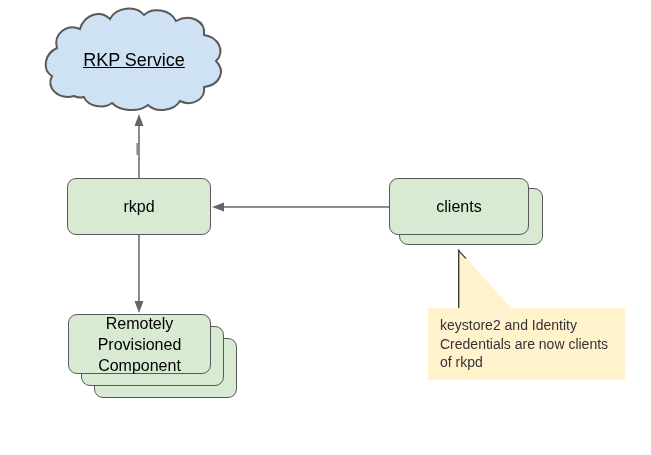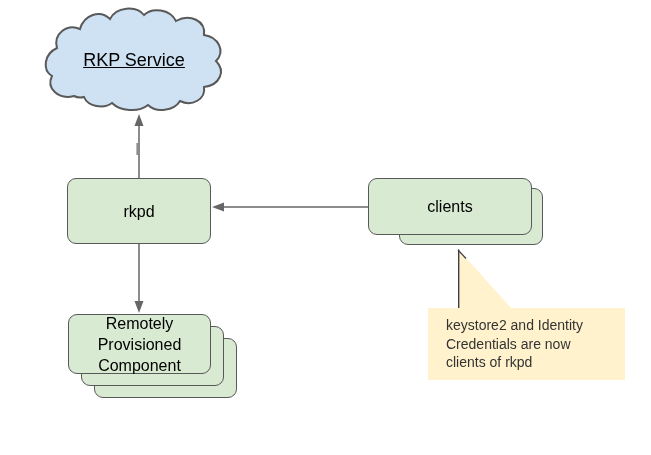--- a/index.html
+++ b/index.html
@@ -30,23 +30,23 @@
     display: flex;
     align-items: center;
     justify-content: center;
     text-align: center;
     font-size: 16px;
     line-height: 21px;
     color: var(--label-text, #000);
   }
   .node.back { z-index: 1; }
 
-  .rkpd-box    { left: 67px;  top: 178px; width: 144px; height: 66px; }
+  .rkpd-box    { left: 67px;  top: 178px; width: 144px; height: 57px; }
 
-  .clients-front { left: 368px; top: 178px; width: 164px; height: 57px; }
+  .clients-front { left: 389px; top: 178px; width: 140px; height: 57px; }
   .clients-back  { left: 399px; top: 188px; width: 144px; height: 57px; }
 
   .rpc-front  { left: 68px; top: 314px; width: 143px; height: 60px; padding: 12px 10px; }
   .rpc-mid    { left: 81px; top: 326px; width: 143px; height: 60px; }
   .rpc-back   { left: 94px; top: 338px; width: 143px; height: 60px; }
 
   .cloud-label {
     position: absolute;
     left: 64px; top: 49px;
     width: 140px; height: 22px;
@@ -57,21 +57,21 @@
     z-index: 2;
     text-decoration: underline;
   }
 
   .callout-box {
     position: absolute;
     left: 428px; top: 308px;
     width: 197px; height: 72px;
     box-sizing: border-box;
     background: var(--callout-fill, #fff2cc);
-    padding: 8px 18px;
+    padding: 8px 12px;
     font-size: 14px;
     line-height: 18.5px;
     color: var(--callout-text, #333);
     z-index: 2;
   }
 </style>
 </head>
 <body>
 
 <div class="canvas">

